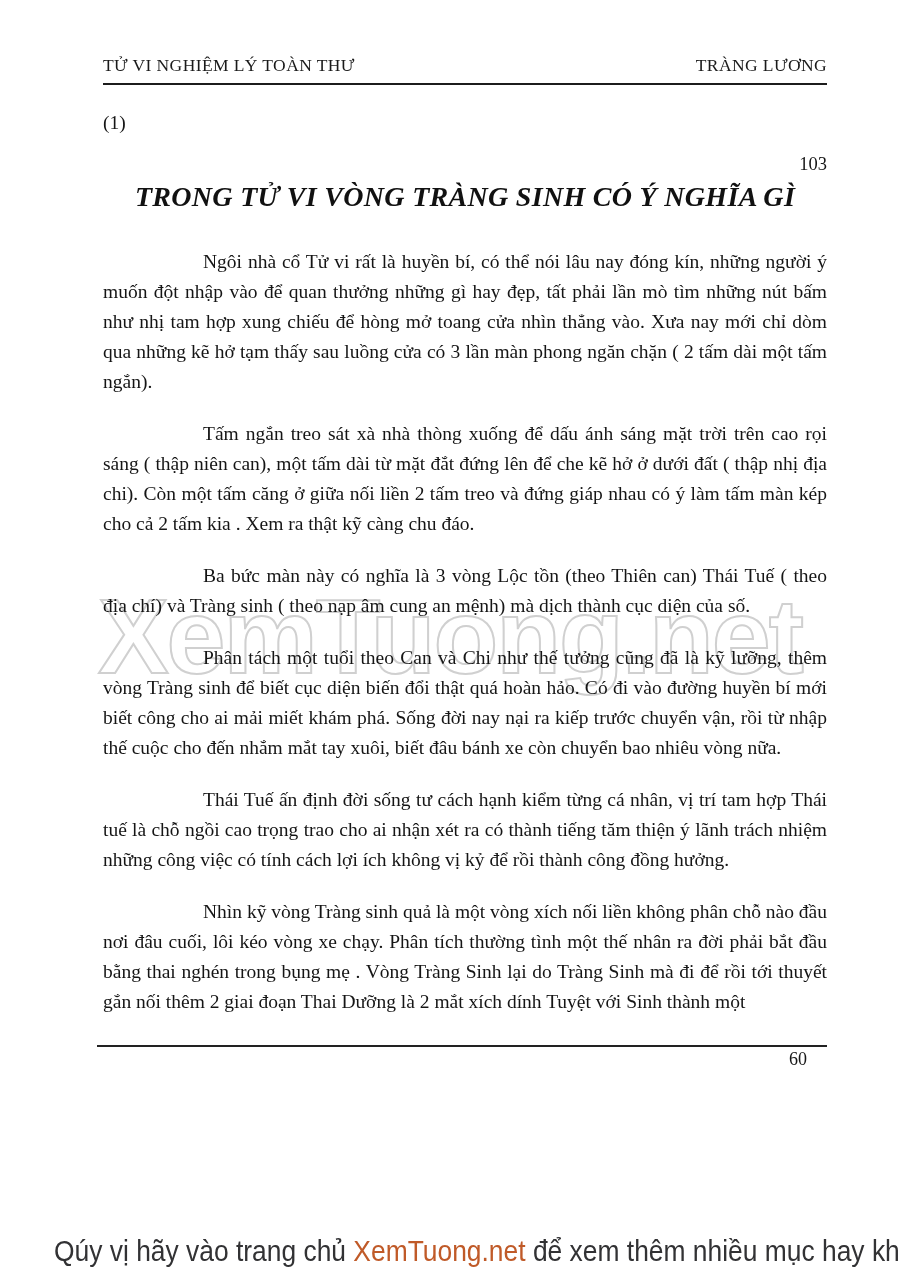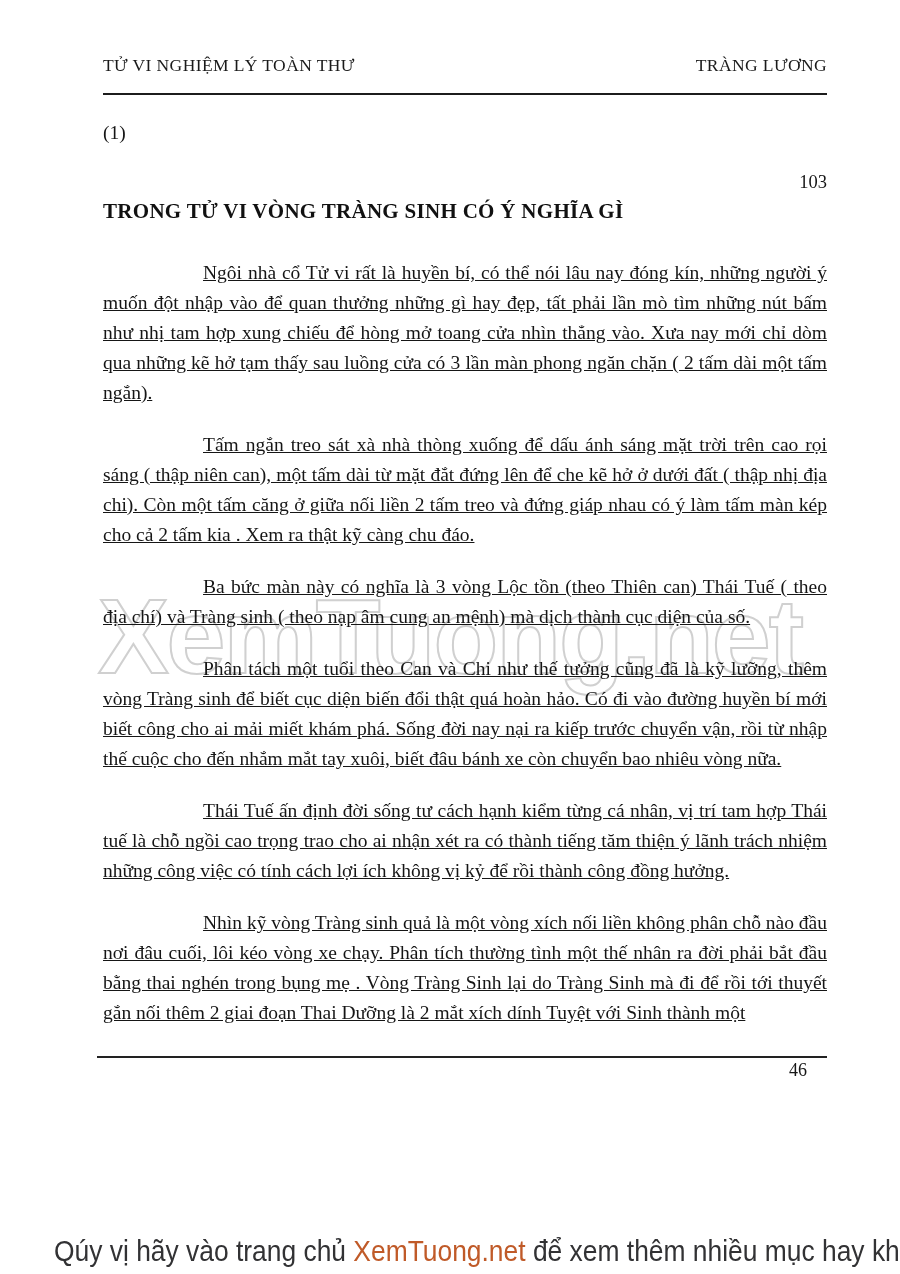--- a/index.html
+++ b/index.html
@@ -11,30 +11,30 @@
     position:absolute; top:576px; left:50%; transform:translateX(-50%);
     font-family:"Liberation Sans", sans-serif; font-weight:bold;
     font-size:106px; letter-spacing:-2px; white-space:nowrap;
     color:rgba(255,255,255,0); -webkit-text-stroke:2px #d0d0d0;
     z-index:0; user-select:none;
   }
   .content { position:absolute; top:0; left:0; right:0; padding:55px 73px 0 103px; z-index:1; }
   .running-header {
     display:flex; justify-content:space-between; align-items:flex-end;
     font-size:17.5px; letter-spacing:0.4px; color:#1a1a1a;
-    border-bottom:2px solid #1c1c1c; padding-bottom:17px;
+    border-bottom:2px solid #1c1c1c; padding-bottom:7px;
   }
   .note-line { margin-top:27px; font-size:19.5px; display:flex; }
   .note-marker { width:57px; flex:0 0 57px; }
-  .page-number-top { text-align:right; font-size:18.5px; margin-top:28px; }
+  .page-number-top { text-align:right; font-size:18.5px; margin-top:20px; }
   .title {
-    text-align:left; font-size:21px; font-weight:bold; letter-spacing:0.3px;
-    margin:6px 0 0 0; color:#111;
+    text-align:center; font-size:28px; font-weight:bold; letter-spacing:0.3px;
+    margin:6px 0 0 0; color:#111;font-style:italic;
   }
-  .body-text { margin-top:34px;text-decoration:underline; }
+  .body-text { margin-top:34px; }
   .para {
     font-size:19.5px; line-height:30px; text-align:justify; text-indent:100px;
     margin:0 0 22px 0; color:#151515;
   }
   .footer-rule { border-top:2px solid #222; margin-top:28px; margin-left:-6px; }
   .page-number-bottom { text-align:right; font-size:18px; padding:2px 20px 0 0; }
   .bottom-banner {
     position:absolute; left:0; right:0; bottom:6px; z-index:1;
     text-align:center; white-space:nowrap;
     font-family:"Liberation Sans", sans-serif; font-size:30px; color:#323234;
@@ -67,21 +67,21 @@
     <div class="body-text">
       <p class="para">Ngôi nhà cổ Tử vi rất là huyền bí, có thể nói lâu nay đóng kín, những người ý muốn đột nhập vào để quan thưởng những gì hay đẹp, tất phải lần mò tìm những nút bấm như nhị tam hợp xung chiếu để hòng mở toang cửa nhìn thẳng vào. Xưa nay mới chỉ dòm qua những kẽ hở tạm thấy sau luồng cửa có 3 lần màn phong ngăn chặn ( 2 tấm dài một tấm ngắn).</p>
       <p class="para">Tấm ngắn treo sát xà nhà thòng xuống để dấu ánh sáng mặt trời trên cao rọi sáng ( thập niên can), một tấm dài từ mặt đắt đứng lên để che kẽ hở ở dưới đất ( thập nhị địa chi). Còn một tấm căng ở giữa nối liền 2 tấm treo và đứng giáp nhau có ý làm tấm màn kép cho cả 2 tấm kia . Xem ra thật kỹ càng chu đáo.</p>
       <p class="para">Ba bức màn này có nghĩa là 3 vòng Lộc tồn (theo Thiên can) Thái Tuế ( theo địa chí) và Tràng sinh ( theo nạp âm cung an mệnh) mà dịch thành cục diện của số.</p>
       <p class="para">Phân tách một tuổi theo Can và Chi như thế tưởng cũng đã là kỹ lưỡng, thêm vòng Tràng sinh để biết cục diện biến đổi thật quá hoàn hảo. Có đi vào đường huyền bí mới biết công cho ai mải miết khám phá. Sống đời nay nại ra kiếp trước chuyển vận, rồi từ nhập thế cuộc cho đến nhắm mắt tay xuôi, biết đâu bánh xe còn chuyển bao nhiêu vòng nữa.</p>
       <p class="para">Thái Tuế ấn định đời sống tư cách hạnh kiểm từng cá nhân, vị trí tam hợp Thái tuế là chỗ ngồi cao trọng trao cho ai nhận xét ra có thành tiếng tăm thiện ý lãnh trách nhiệm những công việc có tính cách lợi ích không vị kỷ để rồi thành công đồng hưởng.</p>
       <p class="para">Nhìn kỹ vòng Tràng sinh quả là một vòng xích nối liền  không phân chỗ nào đầu nơi đâu cuối, lôi kéo vòng xe chạy. Phân tích thường tình một thế nhân ra đời phải bắt đầu bằng thai nghén trong bụng mẹ . Vòng Tràng Sinh lại do Tràng Sinh mà đi để rồi tới thuyết gắn nối thêm 2 giai đoạn Thai Dưỡng là 2 mắt xích dính Tuyệt với Sinh thành một</p>
     </div>
 
     <div class="footer-rule"></div>
-    <div class="page-number-bottom">46</div>
+    <div class="page-number-bottom">60</div>
 
   </div>
 
   <div class="bottom-banner">
     <span>Qúy vị hãy vào trang chủ </span><a class="brand">XemTuong.net</a><span> để xem thêm nhiều mục hay khác</span>
   </div>
 
 </div>
 
 </body></html>

